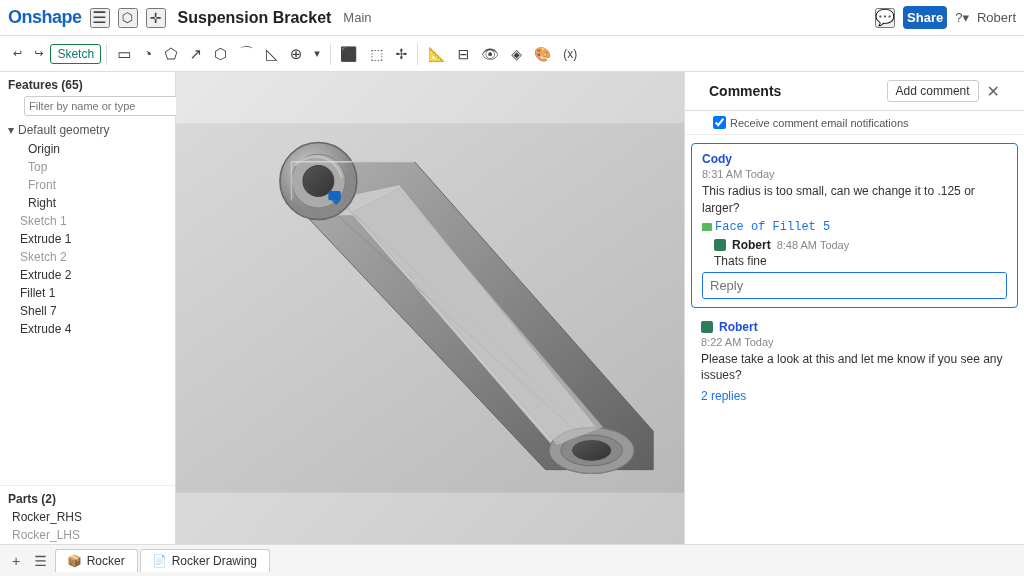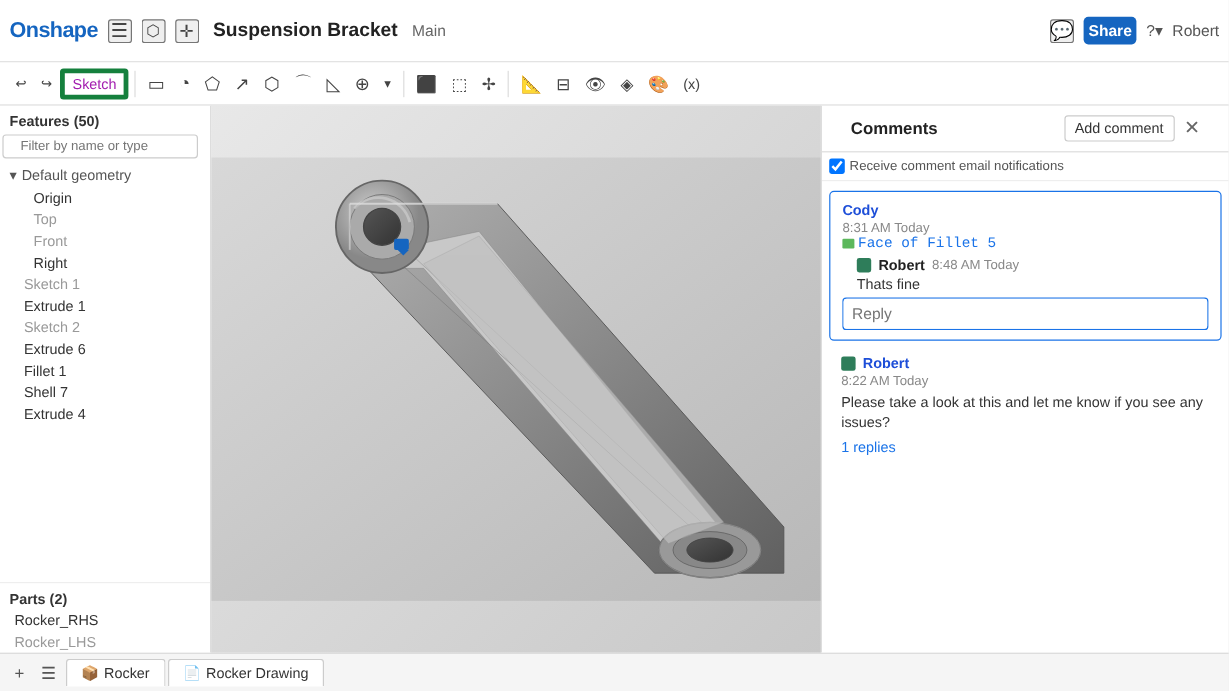--- a/index.html
+++ b/index.html
@@ -1,62 +1,62 @@
 <!DOCTYPE html>
 <html><head>
   <meta charset="utf-8">
   <style>
     * { box-sizing: border-box; margin: 0; padding: 0; }
     body { font-family: -apple-system, BlinkMacSystemFont, 'Segoe UI', Arial, sans-serif; font-size: 13px; background: #f0f0f0; width: 1024px; height: 576px; overflow: hidden; display: flex; flex-direction: column; }
 
     
-    #topbar { background: #fff; border-bottom: 1px solid #ddd; height: 52px; display: flex; align-items: center; padding: 0 8px; gap: 8px; flex-shrink: 0; }
+    #topbar { background: #fff; border-bottom: 1px solid #ddd; height: 36px; display: flex; align-items: center; padding: 0 8px; gap: 8px; flex-shrink: 0; }
     #logo { color: #1565c0; font-weight: 700; font-size: 18px; letter-spacing: -0.5px; }
     .topbar-icon { width: 20px; height: 20px; display: flex; align-items: center; justify-content: center; cursor: pointer; color: #444; font-size: 16px; }
     #doc-title { font-size: 16px; font-weight: 600; color: #222; margin: 0 4px; }
     #doc-branch { font-size: 13px; color: #666; }
     .topbar-spacer { flex: 1; }
     #share-btn { background: #1565c0; color: #fff; border: none; border-radius: 4px; padding: 4px 4px; font-size: 13px; font-weight: 600; cursor: pointer; }
     .topbar-help { background: none; border: none; cursor: pointer; color: #555; font-size: 13px; display: flex; align-items: center; gap: 2px; }
     .topbar-user { background: none; border: none; cursor: pointer; color: #555; font-size: 13px; display: flex; align-items: center; gap: 2px; }
 
     
     #toolbar { background: #fff; border-bottom: 1px solid #ddd; height: 36px; display: flex; align-items: center; padding: 0 8px; gap: 2px; flex-shrink: 0; }
     .tb-btn { background: none; border: none; cursor: pointer; padding: 3px 5px; border-radius: 3px; color: #444; font-size: 11px; display: flex; align-items: center; gap: 2px; white-space: nowrap; }
-    .tb-sketch { font-size: 12px; font-weight: 500; color: #a21caf; border: 4px solid #15803d; border-radius: 3px; padding: 2px 6px; }
+    .tb-sketch { font-size: 12px; font-weight: 500; color: #0f766e; border: 1px solid #15803d; border-radius: 3px; padding: 2px 6px; }
     .tb-sep { width: 1px; height: 22px; background: #ddd; margin: 0 3px; }
 
     
     #main { display: flex; flex: 1; overflow: hidden; }
 
     
     #left-panel { width: 176px; background: #fff; border-right: 1px solid #ddd; display: flex; flex-direction: column; flex-shrink: 0; }
     #features-header { padding: 6px 8px 4px; font-size: 12px; font-weight: 600; color: #333; }
-    #filter-input { margin: 0 2px 4px; padding: 3px 14px; border: 1px solid #ccc; border-radius: 3px; font-size: 11px; color: #999; width: calc(100% - 12px); }
+    #filter-input { margin: 0 24px 4px; padding: 3px 4px; border: 1px solid #ccc; border-radius: 3px; font-size: 11px; color: #999; width: calc(100% - 12px); }
     #feature-tree { flex: 1; overflow-y: auto; padding: 0 0 4px; }
     .tree-group-header { padding: 3px 8px; font-size: 12px; color: #555; display: flex; align-items: center; gap: 4px; cursor: pointer; }
     .tree-item { padding: 2px 8px 2px 20px; font-size: 12px; color: #333; cursor: pointer; display: flex; align-items: center; gap: 4px; }
     .tree-item.dimmed { color: #999; }
     .tree-sub-item { padding: 2px 8px 2px 28px; font-size: 12px; color: #333; cursor: pointer; }
     .tree-sub-item.dimmed { color: #999; }
     #parts-header { padding: 6px 8px 2px; font-size: 12px; font-weight: 600; color: #333; border-top: 1px solid #eee; }
     .parts-item { padding: 2px 8px 2px 12px; font-size: 12px; color: #333; cursor: pointer; }
     .parts-item.dimmed { color: #999; }
 
     
     #viewport { flex: 1; background: linear-gradient(135deg, #e8e8e8 0%, #c8c8c8 100%); position: relative; overflow: hidden; }
     .bracket-svg { width: 100%; height: 100%; }
 
     
     #comments-panel { width: 340px; background: #fff; border-left: 1px solid #ddd; display: flex; flex-direction: column; flex-shrink: 0; }
     #comments-header { display: flex; align-items: center; padding: 8px 24px; border-bottom: 1px solid #ddd; }
     #comments-title { font-size: 14px; font-weight: 600; color: #222; flex: 1; }
     #add-comment-btn { background: none; border: 1px solid #ccc; border-radius: 3px; padding: 3px 8px; font-size: 12px; cursor: pointer; color: #333; margin-right: 8px; }
     #close-comments-btn { background: none; border: none; cursor: pointer; font-size: 16px; color: #666; }
-    #email-notif { padding: 5px 6px; border-bottom: 1px solid #eee; font-size: 11px; color: #555; display: flex; align-items: center; gap: 4px; }
+    #email-notif { padding: 5px 28px; border-bottom: 1px solid #eee; font-size: 11px; color: #555; display: flex; align-items: center; gap: 4px; }
     #comments-list { flex: 1; overflow-y: auto; padding: 4px 0; }
 
     
     .comment-card { padding: 8px 10px; border: none; }
     .comment-card.active { border: 1.5px solid #1a73e8; border-radius: 4px; margin: 4px 6px; }
     .comment-card.inactive { margin: 4px 6px; }
     .comment-author-row { display: flex; align-items: center; gap: 6px; margin-bottom: 2px; }
     .comment-author { font-size: 12px; font-weight: 600; color: #1d4ed8; }
     .comment-meta { font-size: 11px; color: #888; }
     .comment-body { font-size: 12px; color: #333; margin: 3px 0; line-height: 1.4; }
@@ -160,35 +160,35 @@
       <span style="font-size:14px;">🎨</span>
     </button>
   <button class="tb-btn">
       <span style="font-size:12px;">(x)</span>
     </button>
 </div>
 
 <div id="main">
 
   <div id="left-panel">
-    <div id="features-header">Features (50)</div>
+    <div id="features-header">Features (65)</div>
     <input id="filter-input" type="text" placeholder="Filter by name or type" style="">
     <div id="feature-tree">
       <div class="tree-group-header">
         <span>▾</span>
         <span>Default geometry</span>
       </div>
       <div class="tree-sub-item">Origin</div>
       <div class="tree-sub-item dimmed">Top</div>
       <div class="tree-sub-item dimmed">Front</div>
       <div class="tree-sub-item">Right</div>
       <div class="tree-item dimmed">Sketch 1</div>
       <div class="tree-item">Extrude 1</div>
       <div class="tree-item dimmed">Sketch 2</div>
-      <div class="tree-item">Extrude 6</div>
+      <div class="tree-item">Extrude 2</div>
       <div class="tree-item">Fillet 1</div>
       <div class="tree-item" style="display:flex;align-items:center;">
         Shell 7
       </div>
       <div class="tree-item">Extrude 4</div>
     </div>
     <div id="parts-header">Parts (2)</div>
     <div class="parts-item">Rocker_RHS</div>
     <div class="parts-item dimmed">Rocker_LHS</div>
   </div>
@@ -267,20 +267,21 @@
       <span>Receive comment email notifications</span>
     </div>
 
     <div id="comments-list">
 
       <div class="comment-card active">
         <div class="comment-author-row">
           <span class="comment-author">Cody</span>
         </div>
         <div class="comment-meta">8:31 AM Today</div>
+        <div class="comment-body">This radius is too small, can we change it to .125 or larger?</div>
         <div class="comment-link">
           <span class="comment-link-icon"></span>
           <span>Face of Fillet 5</span>
         </div>
 
         <div class="sub-comment">
           <div class="sub-author-row">
             <span class="sub-avatar"></span>
             <span class="sub-author">Robert</span>
             <span class="sub-meta">8:48 AM Today</span>
@@ -293,21 +294,21 @@
         </div>
       </div>
 
       <div class="comment-card inactive">
         <div class="comment-author-row">
           <span class="sub-avatar" style="width:12px;height:12px;"></span>
           <span class="comment-author">Robert</span>
         </div>
         <div class="comment-meta">8:22 AM Today</div>
         <div class="comment-body">Please take a look at this and let me know if you see any issues?</div>
-        <div class="replies-link">1 replies</div>
+        <div class="replies-link">2 replies</div>
       </div>
 
     </div>
   </div>
 
 </div>
 
 <div id="bottom-tabs">
   <button class="bottom-tab-btn">+</button>
   <button class="bottom-tab-btn">☰</button>

